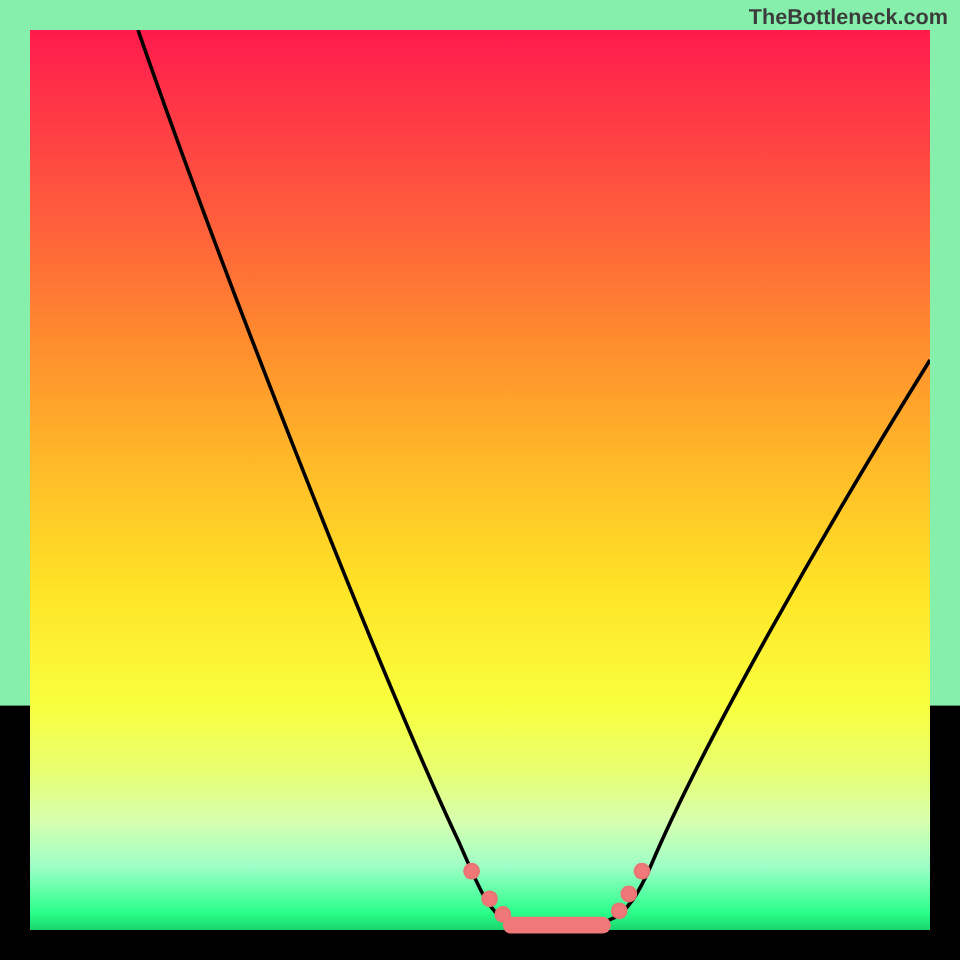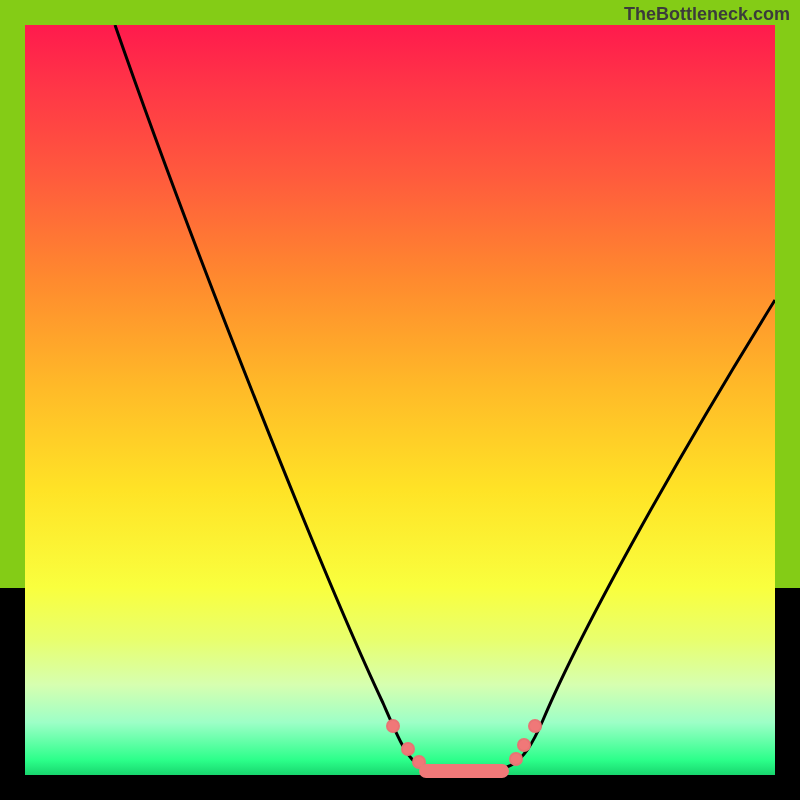--- a/index.html
+++ b/index.html
@@ -1,16 +1,16 @@
 <!DOCTYPE html>
 <html><head>
 <meta charset="utf-8">
 <style>
 html,body{margin:0;padding:0;width:800px;height:800px;background:#000;overflow:hidden}
-.wrap{position:relative;width:800px;height:588px;background:#84cc16}
+.wrap{position:relative;width:800px;height:588px;background:#86efac}
 .plot{position:absolute;left:25px;top:25px;width:750px;height:750px;
   background:linear-gradient(to bottom,
     #ff1a4d 0%,
     #ff3547 8%,
     #ff5a3d 20%,
     #ff8a2e 34%,
     #ffb928 48%,
     #ffe326 62%,
     #f9ff3e 75%,
     #e8ff6e 82%,

